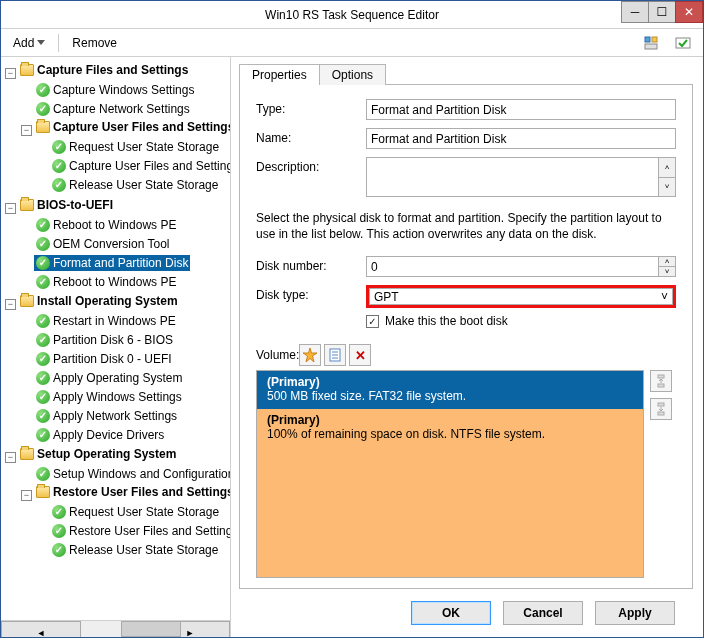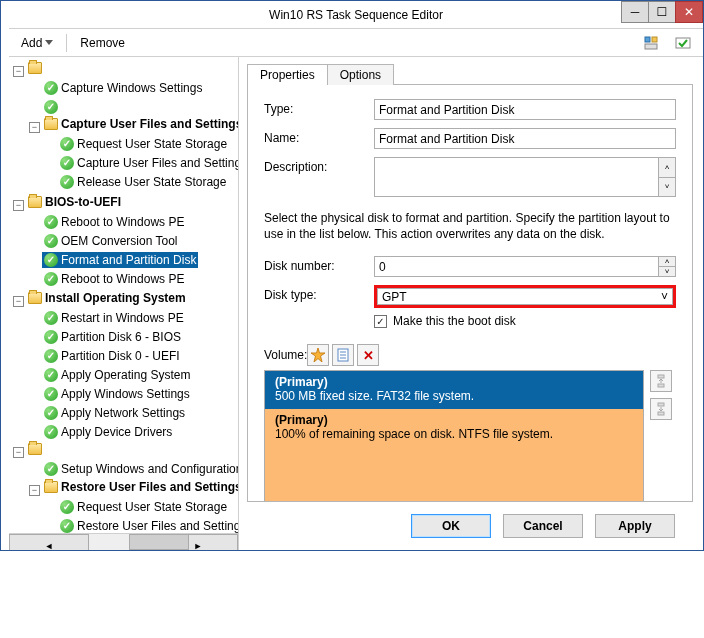--- a/index.html
+++ b/index.html
@@ -5,26 +5,25 @@
   * { box-sizing: border-box; }
   body {
     margin: 0;
     font-family: "Segoe UI", Tahoma, sans-serif;
     font-size: 12px;
     background: #fff;
     color: #000;
   }
   .window {
     width: 704px;
-    height: 551px;
+    height: 638px;
     border: 1px solid #2b5797;
     display: flex;
     flex-direction: column;
     background: #fff;
-    padding-left: 8px;
   }
   .titlebar {
     height: 28px;
     background: #fff;
     display: flex;
     align-items: center;
     border-bottom: 1px solid #d0d0d0;
     position: relative;
   }
   .titlebar .title {
@@ -244,27 +243,29 @@
     </div>
   </div>
 
   <div class="body">
 
     <div class="tree-pane">
       <div class="tree-scroll tree" id="tree-root">
           <ul>
             <li><span class="exp">−</span><span class="node">
                 <span class="folder-ico"></span>
+                <span class="bold">Capture Files and Settings</span>
               </span><ul>
                 <li><span class="spacer-exp"></span><span class="node">
                     <span class="check-ico">✓</span>
                     <span>Capture Windows Settings</span>
                   </span></li>
                 <li><span class="spacer-exp"></span><span class="node">
                     <span class="check-ico">✓</span>
+                    <span>Capture Network Settings</span>
                   </span></li>
                 <li><span class="exp">−</span><span class="node">
                     <span class="folder-ico"></span>
                     <span class="bold">Capture User Files and Settings</span>
                   </span><ul>
                     <li><span class="spacer-exp"></span><span class="node">
                         <span class="check-ico">✓</span>
                         <span>Request User State Storage</span>
                       </span></li>
                     <li><span class="spacer-exp"></span><span class="node">
@@ -326,20 +327,21 @@
                     <span class="check-ico">✓</span>
                     <span>Apply Network Settings</span>
                   </span></li>
                 <li><span class="spacer-exp"></span><span class="node">
                     <span class="check-ico">✓</span>
                     <span>Apply Device Drivers</span>
                   </span></li>
               </ul></li>
             <li><span class="exp">−</span><span class="node">
                 <span class="folder-ico"></span>
+                <span class="bold">Setup Operating System</span>
               </span><ul>
                 <li><span class="spacer-exp"></span><span class="node">
                     <span class="check-ico">✓</span>
                     <span>Setup Windows and Configuration</span>
                   </span></li>
                 <li><span class="exp">−</span><span class="node">
                     <span class="folder-ico"></span>
                     <span class="bold">Restore User Files and Settings</span>
                   </span><ul>
                     <li><span class="spacer-exp"></span><span class="node">

